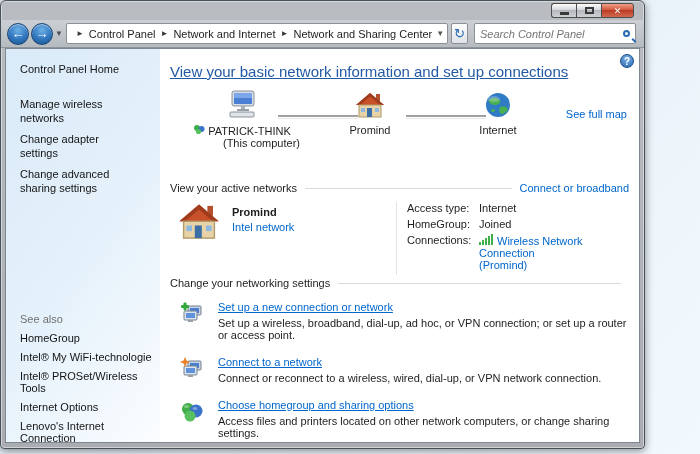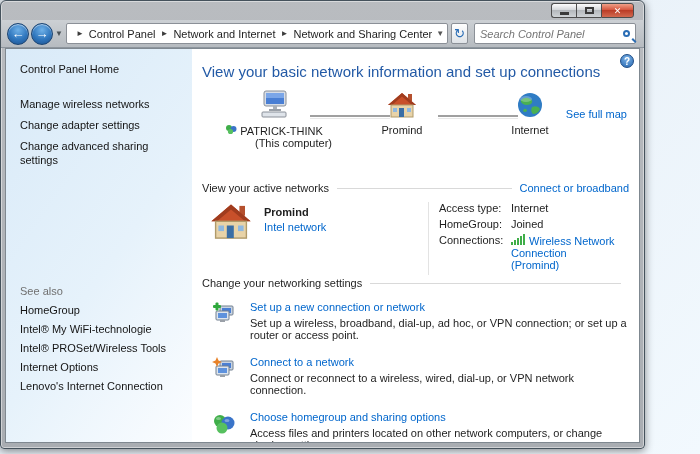--- a/index.html
+++ b/index.html
@@ -42,32 +42,32 @@
     border-radius:2px; display:flex; align-items:center; padding:0 5px; }
   .searchbox input { border:none; outline:none; flex:1; font-size:11px; font-style:italic; color:#808890;
     font-family:"Liberation Sans",sans-serif; background:transparent; }
   .magnifier { width:7px; height:7px; border:2px solid #2a6db5; border-radius:50%; position:relative; flex:0 0 auto; }
   .magnifier::after { content:''; position:absolute; width:2px; height:5px; background:#2a6db5;
     transform:rotate(-45deg); left:8px; top:6px; }
 
   
   .win-body { flex:1 1 auto; margin:0 4px 5px 4px; background:#fff; display:flex; overflow:hidden;
     border:1px solid #7f8890; }
-  .sidebar { width:186px; flex:0 0 auto; padding:14px 0 0 14px; font-size:11px;
+  .sidebar { width:154px; flex:0 0 auto; padding:14px 0 0 14px; font-size:11px;
     background:linear-gradient(125deg,#d9eaf8 0%,#e6f2fb 55%,#fbfdff 100%); }
   .sb-home { color:#141414; margin-bottom:22px; }
   .sb-task { color:#141414; margin-bottom:7px; line-height:14px; padding-right:22px; }
   .sb-seealso { color:#707070; margin:118px 0 7px 0; }
   .sb-link { color:#141414; margin-bottom:7px; }
 
   .content { flex:1 1 auto; position:relative; background:#fff; padding:14px 10px 0 10px; font-size:11px; color:#1e1e1e; }
   .help-btn { position:absolute; top:5px; right:5px; width:14px; height:14px; border-radius:50%;
     background:radial-gradient(circle at 50% 30%,#7db4e8,#2767b0); color:#fff; font-size:10px; font-weight:bold;
     text-align:center; line-height:14px; border:1px solid #1d4c86; }
-  .page-title { color:#235aa6; font-size:15px; margin-bottom:10px; }
+  .page-title { color:#235aa6; font-size:15px; margin-bottom:10px;text-decoration:underline; }
 
   
   .map { position:relative; height:90px; }
   .map-node { position:absolute; width:116px; text-align:center; }
   .map-node .nlabel { margin-top:3px; color:#1e1e1e; }
   .map-node .nsub { color:#1e1e1e;text-align:right; }
   .map-line { position:absolute; top:25px; height:4px; border-top:2px solid #a0a0a0; border-bottom:1px solid #e8e8e8; width:80px; }
   .see-map { position:absolute; right:2px; top:18px; color:#0066cc; }
   a, .link { color:#0066cc; text-decoration:none; cursor:pointer; }
   .node-label-row { display:flex; align-items:center; justify-content:center; gap:3px; }
@@ -87,21 +87,21 @@
   .dlabel { width:72px; flex:0 0 auto; }
   .dvalue { color:#1e1e1e; }
   .conn-line2 { display:block; }
   .signal { display:inline-flex; align-items:flex-end; gap:1px; margin-right:4px; }
   .signal i { width:2px; background:#3fae49; display:block; }
 
   
   .settings { }
   .set-item { display:flex; gap:14px; padding-left:10px; margin-bottom:15px; }
   .set-icon { width:24px; height:24px; flex:0 0 auto; margin-top:1px; }
-  .set-title { margin-bottom:4px; display:inline-block; }
+  .set-title { margin-bottom:4px; display:inline-block;text-decoration:underline; }
   .set-desc { color:#1e1e1e; }
 </style>
 </head>
 <body>
 
 <div class="window">
 
   <div class="titlebar">
     <div class="win-controls">
       <div class="win-btn">

